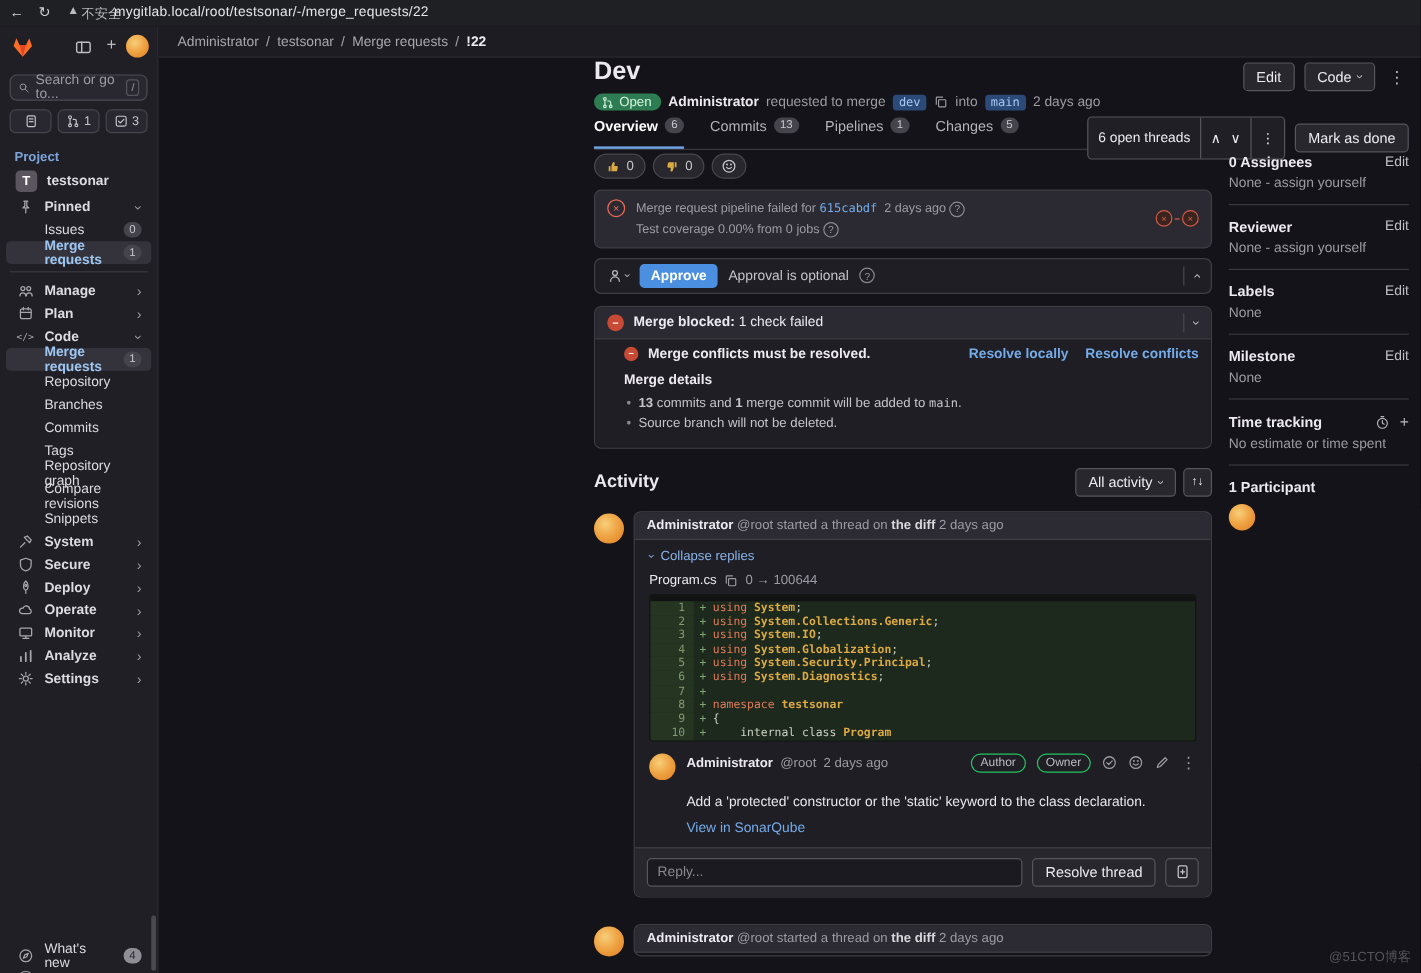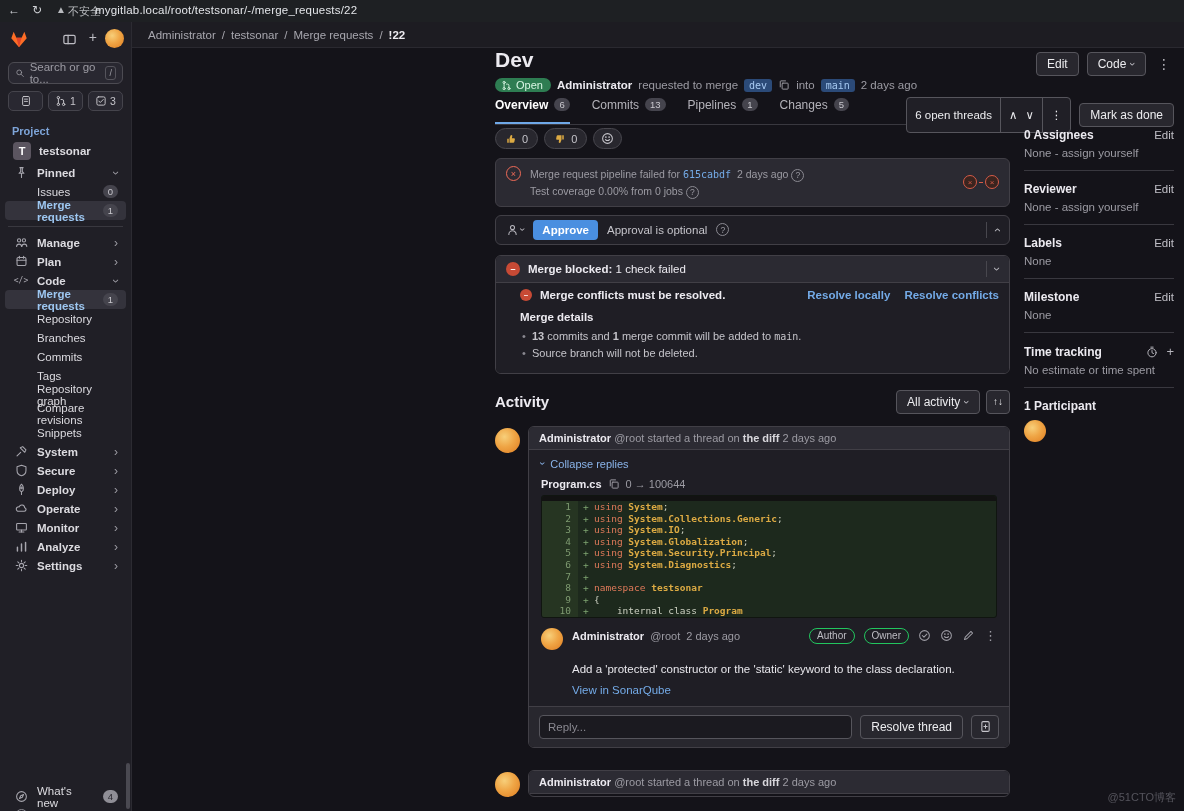--- a/index.html
+++ b/index.html
@@ -113,21 +113,21 @@
   
   .thread{display:flex;gap:8px;margin-bottom:22px}
   .t-avatar{width:25px;height:25px;flex:none;margin-top:2px}
   .t-card{flex:1;border:1px solid #413f46;border-radius:6px;overflow:hidden}
   .t-head{background:#2c2b33;padding:5px 10px;font-size:11px;color:#9c9ba3;border-bottom:1px solid #413f46}
   .t-head b{color:#eceaf0}
   .t-head .tb{color:#d8d7dc;font-weight:bold}
   .t-body{background:#1f1e25;padding:8px 12px 10px}
   .collapse-link{color:#8ab4ea;font-size:11px;display:flex;align-items:center;gap:6px;margin-bottom:8px;cursor:pointer}
   .file-row{display:flex;align-items:center;gap:6px;margin-bottom:5px;font-size:11px}
-  .file-name{font-weight:bold;color:#eceaf0}
+  .file-name{font-weight:normal;color:#eceaf0}
   .diff{border:1px solid #101510;border-radius:3px;overflow:hidden;background:#1d291d}
   .diff-cap{height:5px;background:#121212}
   .code-line{display:flex;height:11.6px;line-height:11.6px;font-family:"DejaVu Sans Mono","Liberation Mono",monospace;font-size:9.5px;white-space:pre}
   .ln{width:36px;flex:none;text-align:right;padding-right:7px;background:#263522;color:#7e9a70}
   .sign{width:16px;flex:none;padding-left:5px;color:#7fa571}
   .tok-pl{color:#ccd0c2}.tok-k{color:#e07a5a}.tok-t{color:#dcaa43;font-weight:bold}
   .comment{display:flex;gap:9px;margin-top:10px}
   .c-avatar{width:22px;height:22px;flex:none}
   .c-main{flex:1}
   .c-meta{display:flex;align-items:center;gap:6px;font-size:11px;color:#9c9ba3}

